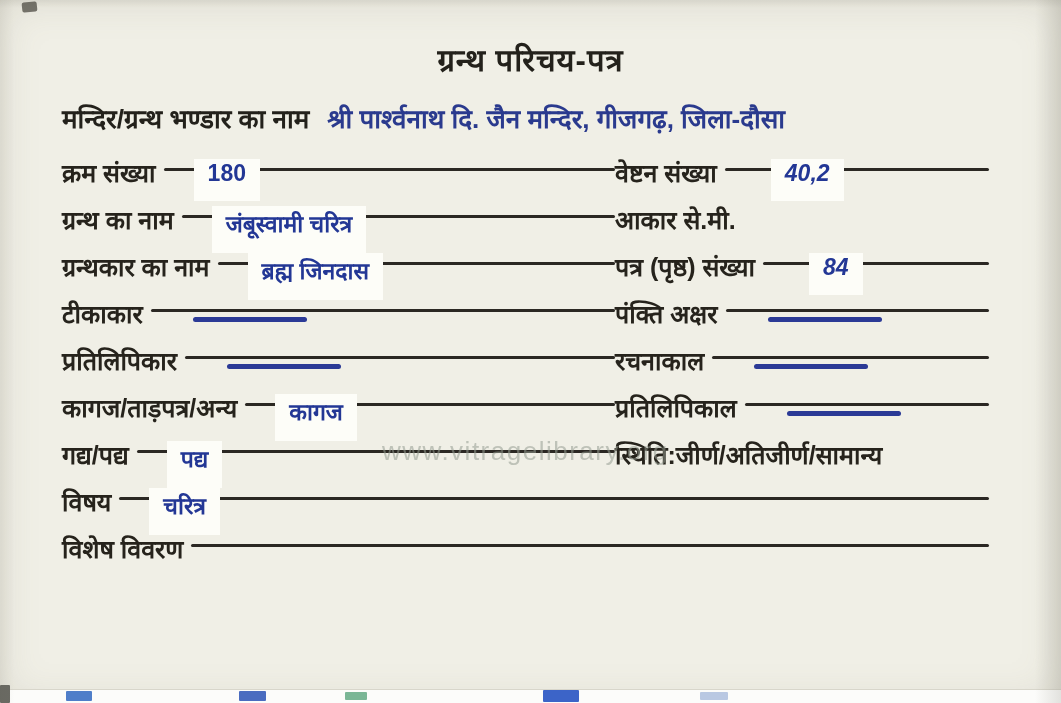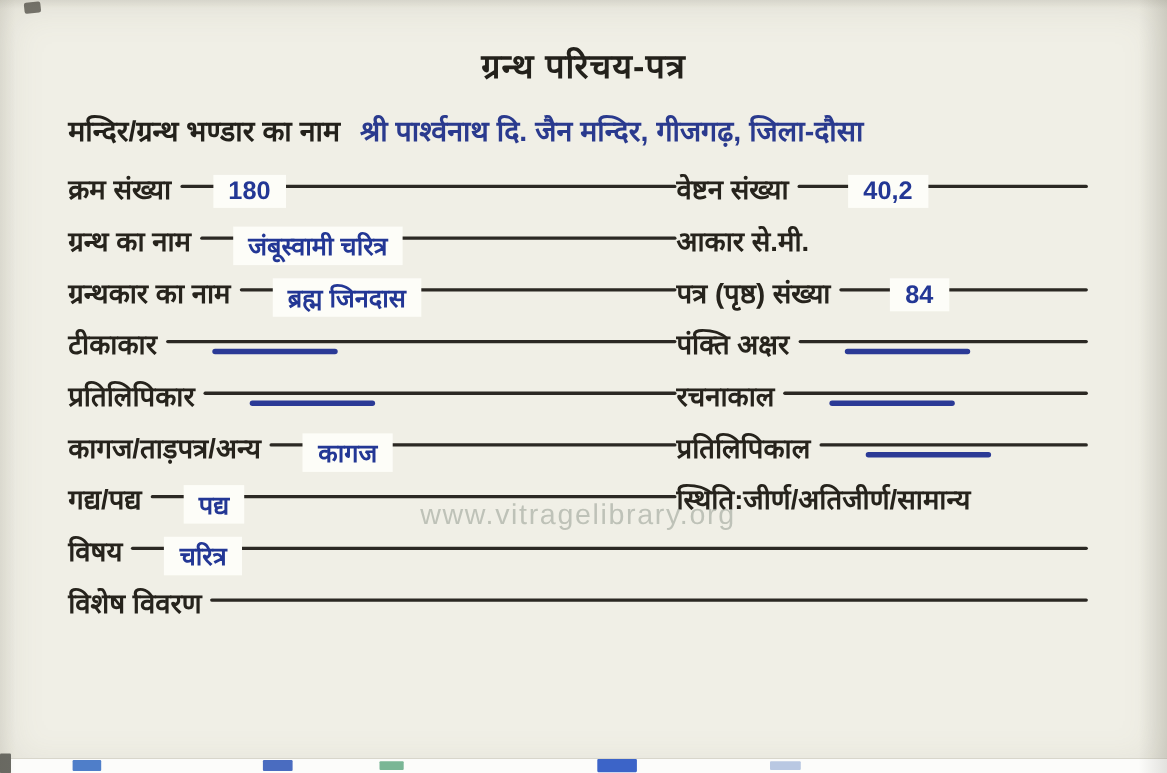--- a/index.html
+++ b/index.html
@@ -89,30 +89,30 @@
     background: #2b3a96;
     border-radius: 3px;
   }
   .fvalue {
     position: absolute;
     left: 30px; top: 9px;
     font-size: 23px;
     font-weight: 700;
     color: #233795;
     background: #fdfdf8;
-    padding: 1px 14px 2px 14px;
+    padding: 1px 14px 14px 14px;
     white-space: nowrap;
     z-index: 2;
   }
-  .field.right .fvalue { left: 46px; }
+  .field.right .fvalue { left: 46px; font-style: italic; }
   .fvalue:empty { display: none; }
 
   .watermark {
     position: absolute;
-    left: 382px; top: 452px;
+    left: 382px; top: 436px;
     font-size: 26px;
     letter-spacing: 1.5px;
     color: rgba(150,156,146,0.55);
     font-weight: 400;
     z-index: 3;
     pointer-events: none;
   }
 
   
   .mark-topleft {

